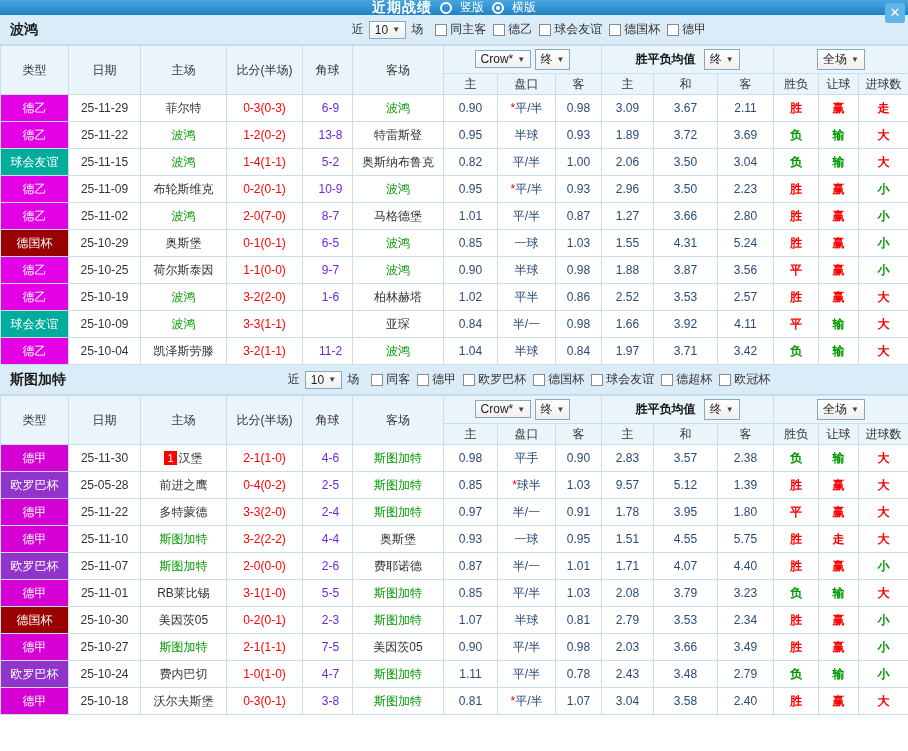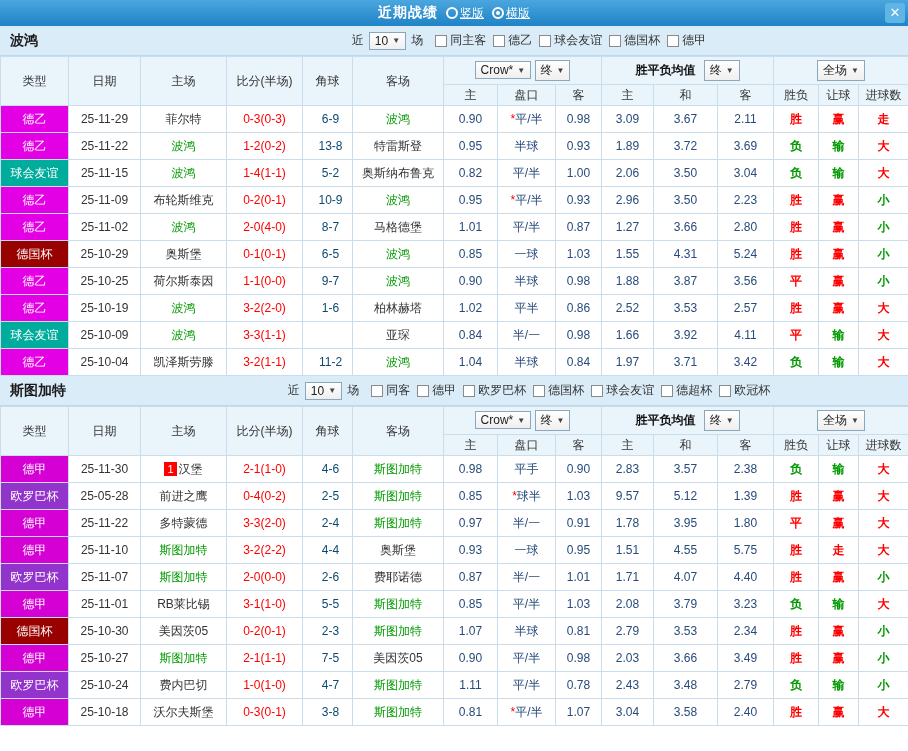--- a/index.html
+++ b/index.html
@@ -1,22 +1,22 @@
 <!DOCTYPE html>
 <html><head>
 <meta charset="utf-8">
 <style>
   *{margin:0;padding:0;box-sizing:border-box;}
   html,body{width:908px;height:751px;overflow:hidden;}
   body{font-family:"Liberation Sans","DejaVu Sans",sans-serif;font-size:12px;background:#fff;color:#333;}
 
-  .titlebar{height:26px;background:linear-gradient(180deg,#4aa6de 0%,#1f83c6 100%);position:relative;
+  .titlebar{height:15px;background:linear-gradient(180deg,#4aa6de 0%,#1f83c6 100%);position:relative;
     display:flex;align-items:center;justify-content:center;gap:8px;color:#fff;}
   .titlebar .title{font-size:14px;font-weight:bold;letter-spacing:1px;}
-  .radio-opt{display:inline-flex;align-items:center;gap:2px;cursor:pointer;font-size:12px;text-decoration:underline;}
+  .radio-opt{display:inline-flex;align-items:center;gap:8px;cursor:pointer;font-size:12px;}
   .rdot{width:12px;height:12px;border:2px solid #fff;border-radius:50%;position:relative;display:inline-block;}
   .rdot.sel::after{content:"";position:absolute;left:2px;top:2px;right:2px;bottom:2px;border-radius:50%;background:#fff;}
   .close-btn{position:absolute;right:3px;top:3px;width:20px;height:20px;line-height:19px;text-align:center;
     background:#5fb5e6;border-radius:3px;color:#fff;font-size:13px;font-weight:bold;cursor:pointer;}
 
   .team-bar{height:30px;background:#d9ecf8;border-bottom:1px solid #bcd8ea;display:flex;align-items:center;padding:0 10px;}
   .team-name{font-size:14px;font-weight:bold;color:#1a1a1a;min-width:150px;}
   .filters{flex:1;display:flex;align-items:center;justify-content:center;gap:5px;color:#333;}
   .cbs{display:inline-flex;align-items:center;}
   .cb{display:inline-flex;align-items:center;gap:3px;margin-left:7px;cursor:pointer;}
@@ -29,21 +29,21 @@
   table.grid{width:908px;border-collapse:collapse;table-layout:fixed;}
   .grid th,.grid td{border:1px solid #c9dded;text-align:center;overflow:hidden;white-space:nowrap;}
   .grid thead th{background:#eaf4fb;font-weight:normal;color:#333;}
   tr.h1 th{height:28px;}
   tr.h2 th{height:21px;}
   .ddcell .avg-label{font-weight:bold;margin-right:5px;color:#111;margin-top:44px;}
   .grid td{height:27px;background:#fff;}
   td.league{color:#fff;}
   td.date{color:#333;}
   td.score{color:#ff0000;}
-  td.corner{color:#0c4a6e;padding-left:6px;}
+  td.corner{color:#6d28d9;padding-left:6px;}
   td.odd{color:#274b7a;}
   td.res{font-weight:bold;}
   .focal{color:#009900;}
   .live-badge{display:inline-block;background:#ff0000;color:#fff;padding:0 3px;margin-right:2px;font-size:11px;line-height:14px;}
   .star{color:#ff0000;}
   .summary{height:22px;line-height:21px;text-align:center;border:1px solid #c9dded;border-top:none;background:#fff;}
   .summary span{margin:0 5px;}
 </style>
 </head>
 <body>
@@ -228,21 +228,21 @@
     <td class="odd">2.23</td>
     <td class="res" style="color: rgb(255, 0, 0);">胜</td>
     <td class="res" style="color: rgb(255, 0, 0);">赢</td>
     <td class="res" style="color: rgb(0, 153, 0);">小</td>
   </tr>
 
   <tr class="match-row">
     <td class="league" style="background-color: rgb(228, 0, 228);">德乙</td>
     <td class="date">25-11-02</td>
     <td class="team"><span class="focal">波鸿</span></td>
-    <td class="score">2-0(4-0)</td>
+    <td class="score">2-0(7-0)</td>
     <td class="corner">8-7</td>
     <td class="team"><span>马格德堡</span></td>
     <td class="odd">1.01</td>
     <td class="odd">平/半</td>
     <td class="odd">0.87</td>
     <td class="odd">1.27</td>
     <td class="odd">3.66</td>
     <td class="odd">2.80</td>
     <td class="res" style="color: rgb(255, 0, 0);">胜</td>
     <td class="res" style="color: rgb(255, 0, 0);">赢</td>

